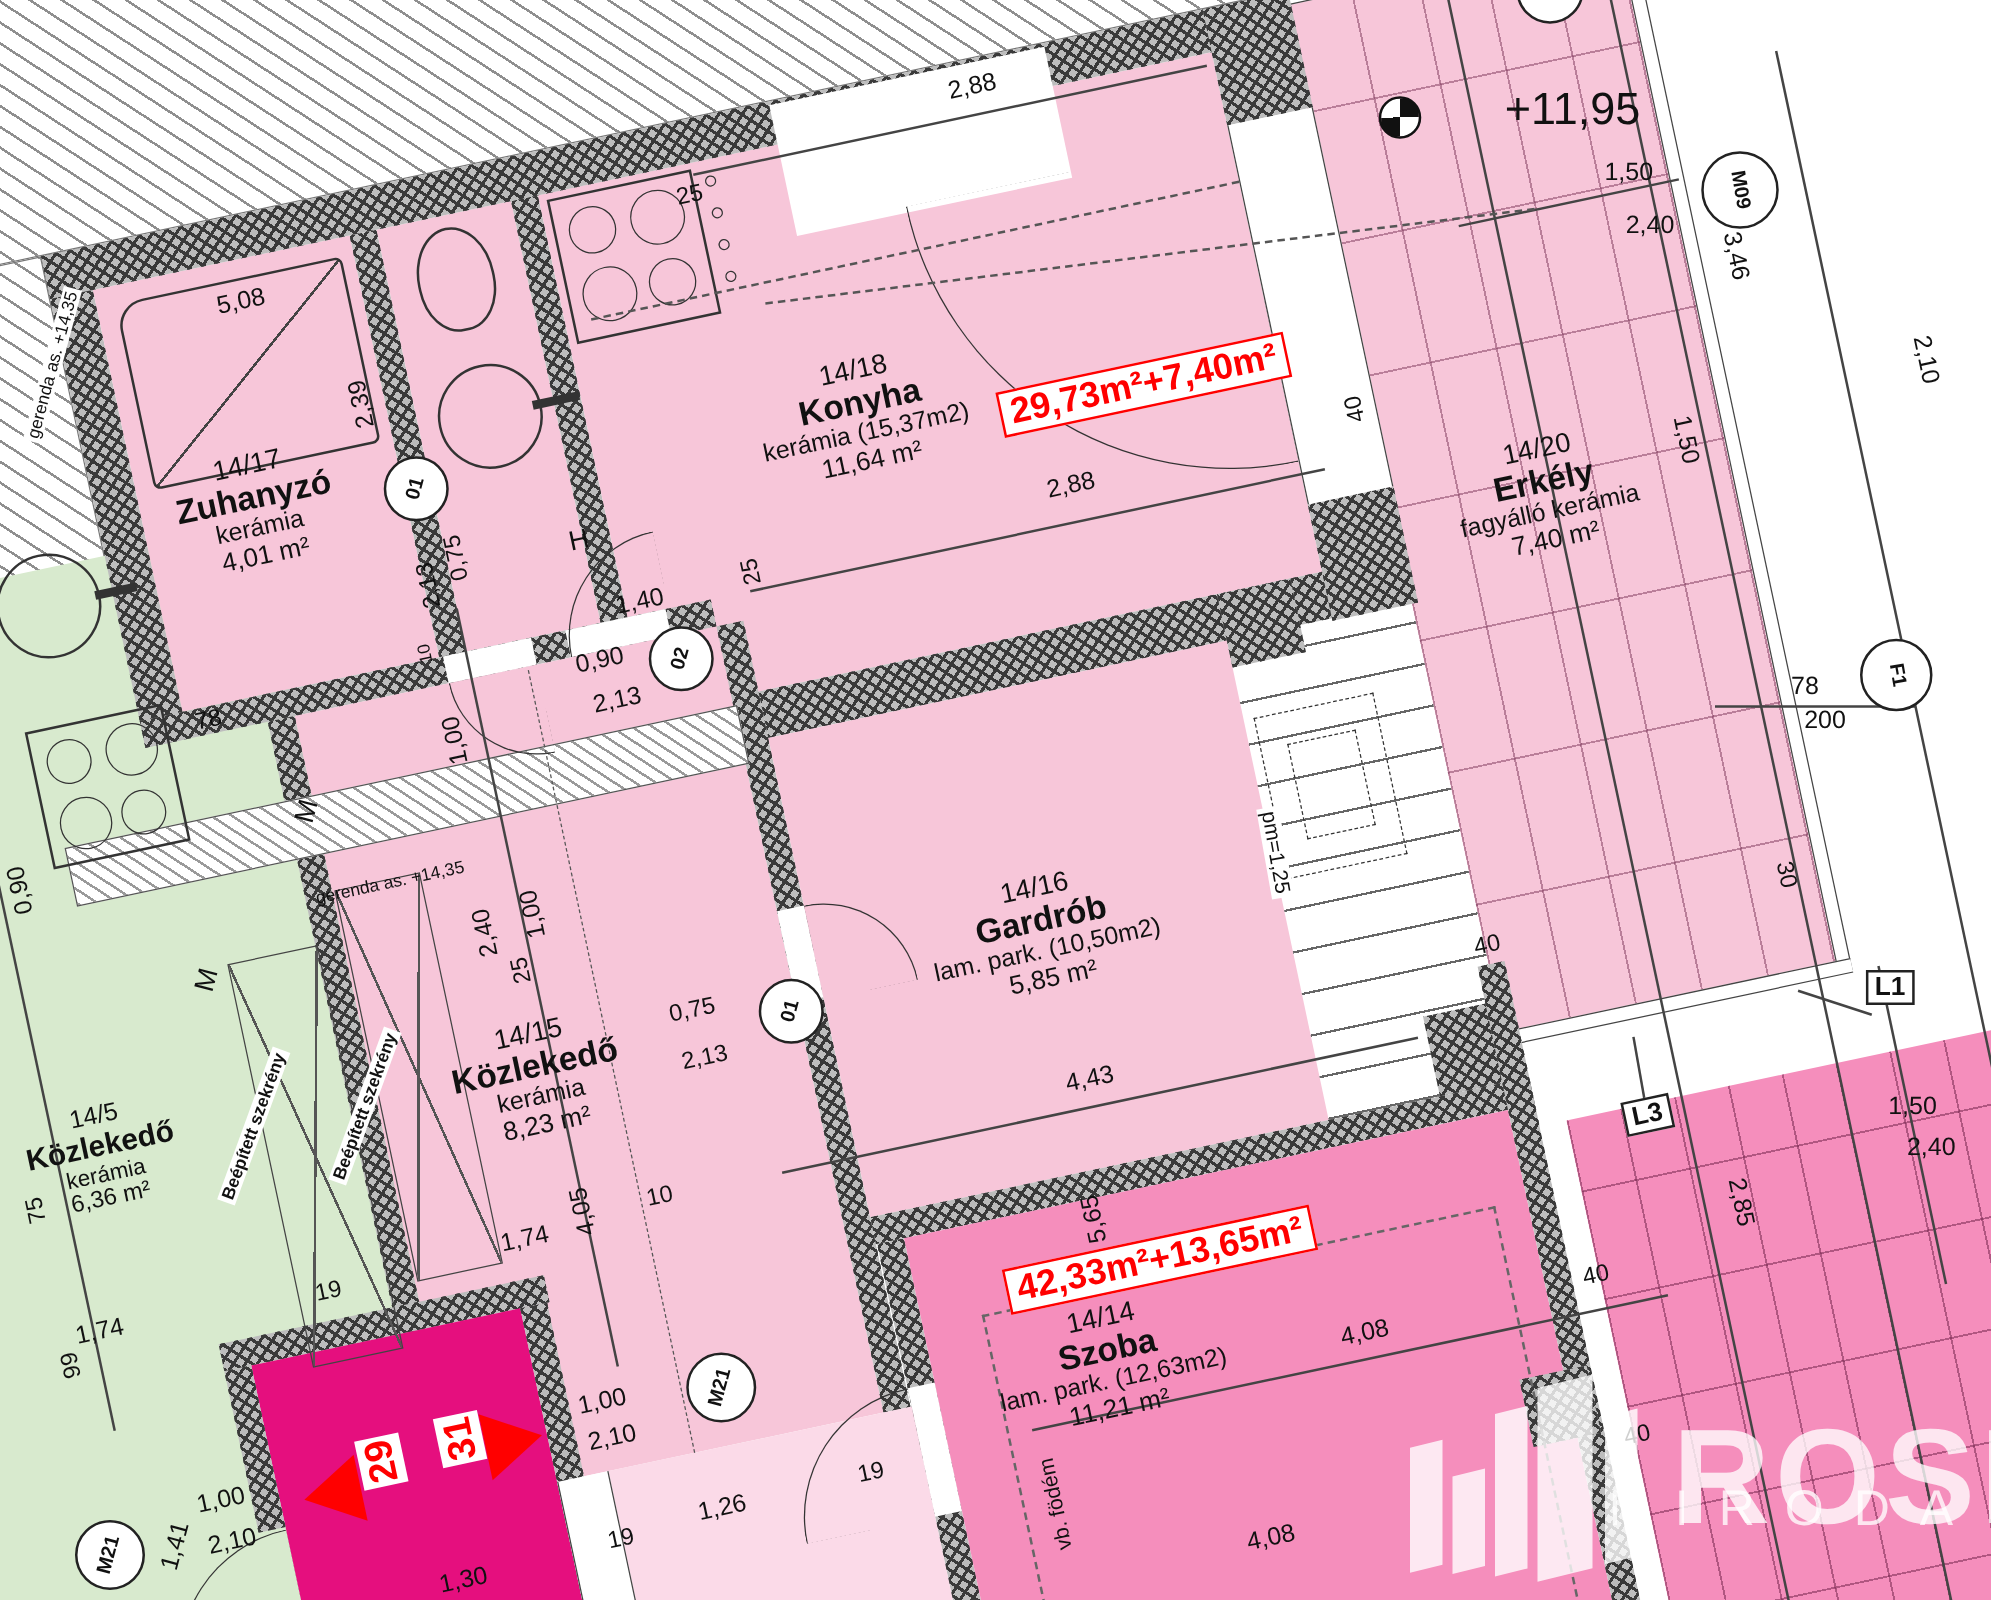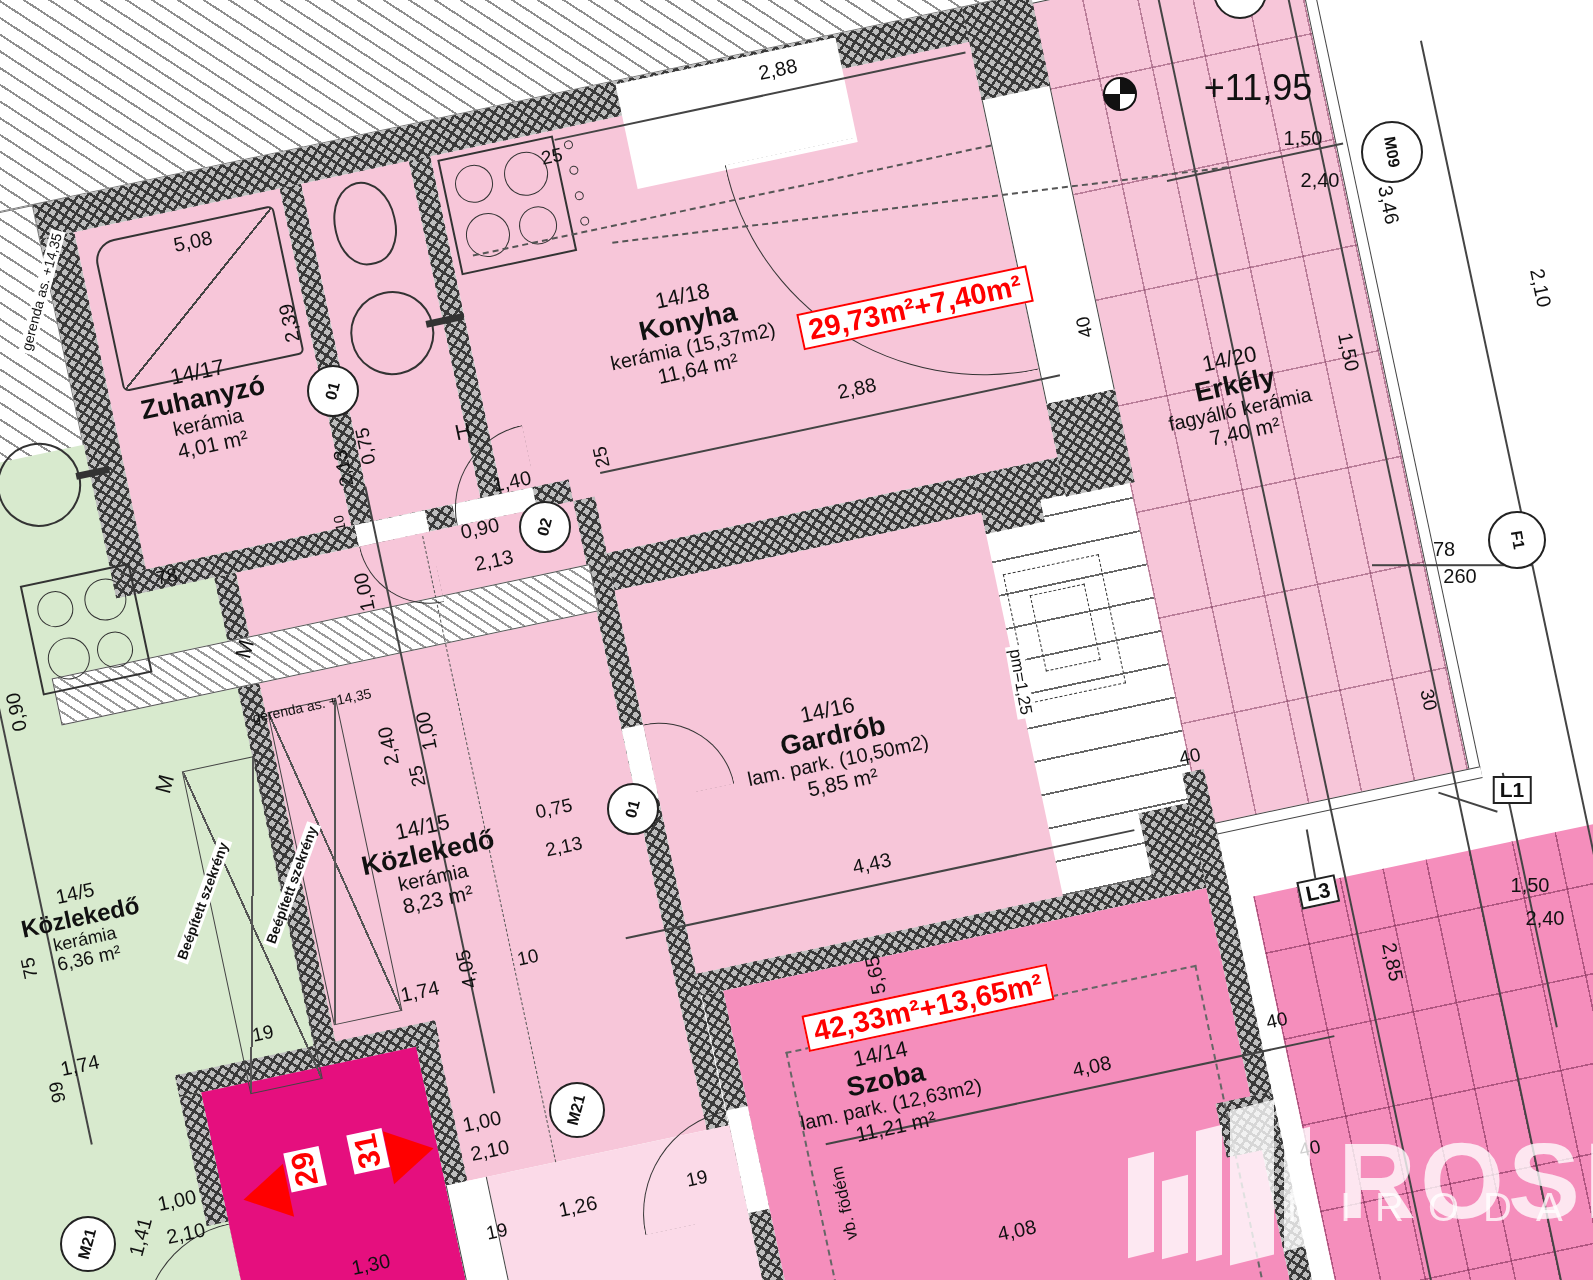--- a/index.html
+++ b/index.html
@@ -241,21 +241,21 @@
     <div class="lb" style="left:857px;top:389px">2,88</div>
     <div class="lb s19" style="left:1085px;top:327px;--r:-102deg">40</div>
     <div class="lb" style="left:1303px;top:139px;--r:0deg">1,50</div>
     <div class="lb" style="left:1320px;top:181px;--r:0deg">2,40</div>
     <div class="lb" style="left:1388px;top:205px;--r:78deg">3,46</div>
     <div class="lb" style="left:1540px;top:288px;--r:78deg">2,10</div>
     <div class="lb" style="left:1348px;top:352px;--r:78deg">1,50</div>
     <div class="lb s19" style="left:1428px;top:700px;--r:78deg">30</div>
     <div class="lb" style="left:1392px;top:962px;--r:78deg">2,85</div>
     <div class="lb" style="left:1444px;top:550px;--r:0deg">78</div>
-    <div class="lb" style="left:1460px;top:577px;--r:0deg">260</div>
+    <div class="lb" style="left:1460px;top:577px;--r:0deg">200</div>
     <div class="lb" style="left:872px;top:864px">4,43</div>
     <div class="lb s17 wbg" style="left:1020px;top:682px;--r:80deg">pm=1,25</div>
     <div class="lb s19" style="left:1190px;top:757px">40</div>
     <div class="lb s14 wbg" style="left:42px;top:292px;--r:-75deg">gerenda as. +14,35</div>
     <div class="lb s14" style="left:312px;top:706px">gerenda as. +14,35</div>
     <div class="lb" style="left:365px;top:592px;--r:-102deg">1,00</div>
     <div class="lb" style="left:427px;top:731px;--r:-102deg">1,00</div>
     <div class="lb" style="left:389px;top:746px;--r:-102deg">2,40</div>
     <div class="lb s19" style="left:418px;top:776px;--r:-102deg">25</div>
     <div class="lb" style="left:467px;top:969px;--r:-102deg">4,05</div>

